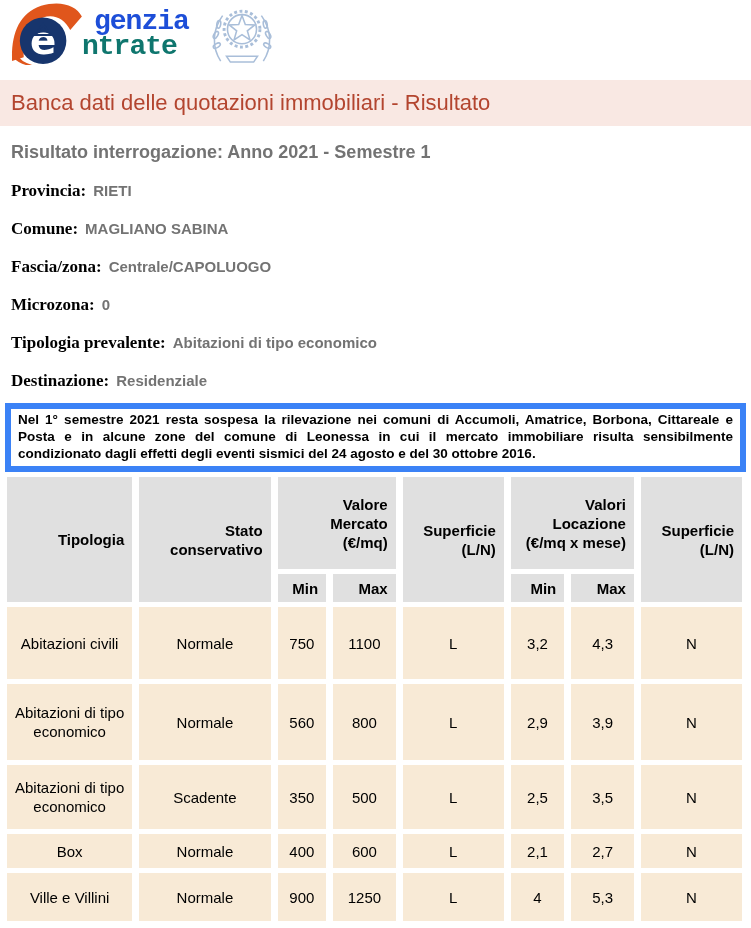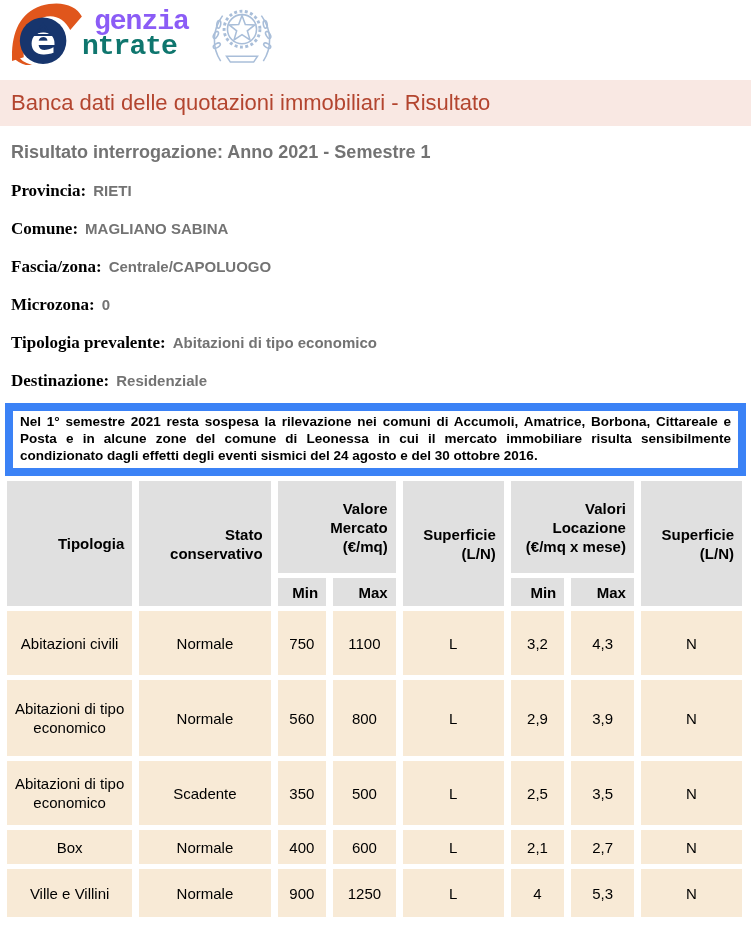--- a/index.html
+++ b/index.html
@@ -7,46 +7,46 @@
   body {
     width:751px; height:928px; overflow:hidden;
     font-family:"Liberation Sans", sans-serif; color:#000;
   }
 
   
   .logo-header { height:64px; padding:1px 0 0 8px; display:flex; align-items:flex-start; }
   .logo-lockup { display:flex; align-items:flex-start; cursor:pointer; }
   .logo-mark { width:76px; height:64px; flex:0 0 auto; }
   .logo-text { margin:8px 0 0 -2px; font-family:"Liberation Mono","DejaVu Sans Mono",monospace; font-weight:bold; font-size:28px; line-height:25px; letter-spacing:-1px; }
-  .logo-line1 { color:#8b5cf6; padding-left:12px; display:block; }
+  .logo-line1 { color:#1d4ed8; padding-left:12px; display:block; }
   .logo-line2 { color:#0f766e; display:block; }
   .emblem { margin:2px 0 0 16px; }
 
   
   .banner { margin-top:16px; height:46px; background:#f9e8e3; display:flex; align-items:center; }
   .banner-title { color:#b3452f; font-size:22px; padding-left:11px; }
 
   
   .result-title { margin:16px 0 0 11px; color:#737373; font-size:18px; font-weight:bold; }
   .field { margin:0 0 0 11px; padding-top:17px; font-family:"Liberation Serif","DejaVu Serif",serif; font-weight:bold; font-size:17px; line-height:21px; }
   .field .value { font-family:"Liberation Sans",sans-serif; font-weight:bold; font-size:15px; color:#737373; margin-left:7px; }
 
   
-  .notice { margin:12px 5px 0 5px; border:8px solid #3b82f6; padding:2px 7px 4px 7px;
+  .notice { margin:12px 5px 0 5px; border:6px solid #3b82f6; padding:2px 7px 4px 7px;
             font-weight:bold; font-size:13.5px; line-height:17px; text-align:justify; }
 
   
   table.quotations { border-collapse:separate; border-spacing:7px 5px; table-layout:fixed; width:749px; margin:0; }
   .quotations th { background:#e0e0e0; font-weight:bold; font-size:15px; text-align:right;
                    vertical-align:middle; padding:4px 8px 4px 11px; line-height:19px; }
   .quotations td { background:#f8ead6; font-size:15px; text-align:center; vertical-align:middle;
                    padding:4px 3px; line-height:19px; }
   .quotations thead tr.hdr-main { height:92px; }
   .quotations thead tr.hdr-sub  { height:28px; }
-  .quotations tbody tr:nth-child(1) { height:64px; }
+  .quotations tbody tr:nth-child(1) { height:72px; }
   .quotations tbody tr:nth-child(2) { height:76px; }
   .quotations tbody tr:nth-child(3) { height:64px; }
   .quotations tbody tr:nth-child(4) { height:34px; }
   .quotations tbody tr:nth-child(5) { height:48px; }
 </style>
 </head>
 <body>
 
 <header class="logo-header">
   <div class="logo-lockup">

